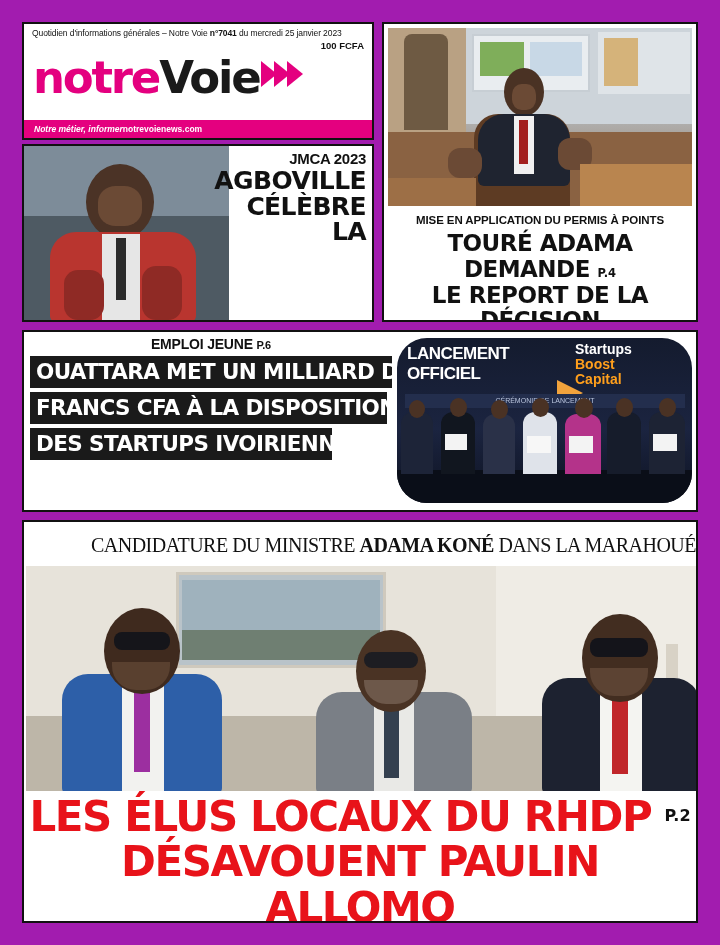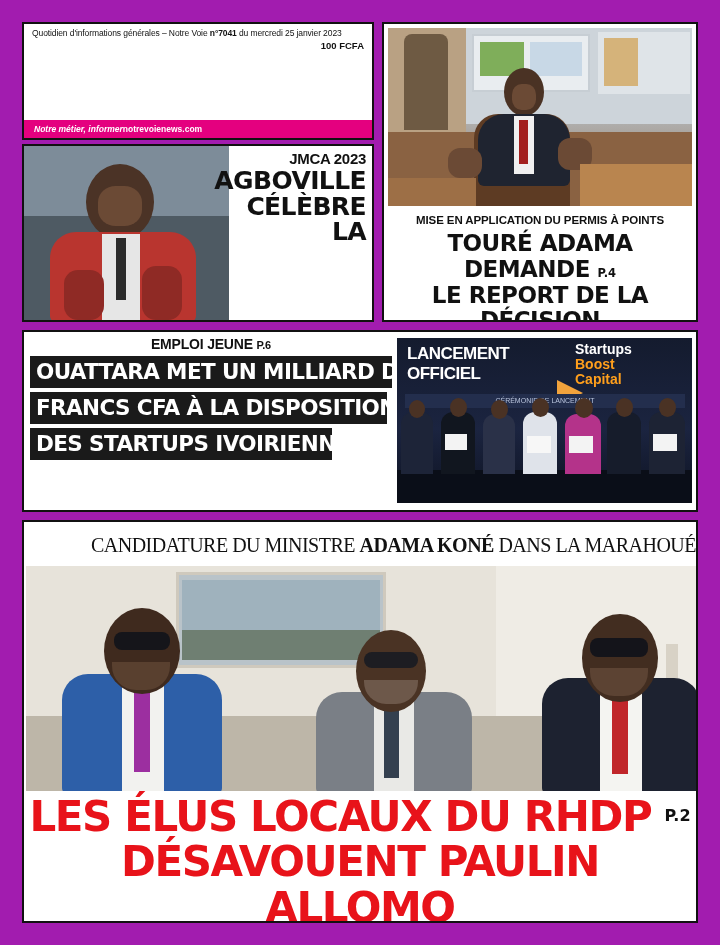--- a/index.html
+++ b/index.html
@@ -236,20 +236,21 @@
     text-transform: uppercase;
     white-space: nowrap;
   }
   .band.b2 { width: 345px; }
   .band.b3 { width: 290px; }
   .mid-photo {
     position: absolute;
     right: 4px; top: 6px;
     width: 295px; height: 165px;
     overflow: hidden;
+    border-radius: 30px;
   }
 
   
   .bottom-block {
     position: absolute;
     left: 22px;
     top: 520px;
     width: 676px;
     height: 403px;
     border: 2px solid #111;
@@ -307,20 +308,23 @@
 
 <div class="page">
 
   <div class="top-block">
 
     <div class="masthead">
       <div class="masthead-strap">
         <span>Quotidien d'informations générales – Notre Voie </span><b>n°7041</b><span> du mercredi 25 janvier 2023</span>
       </div>
       <div class="masthead-price">100 FCFA</div>
+      <div class="logo-row">
+        <span class="logo-text"><span>notre</span><span class="voie">Voie</span></span><span class="logo-arrows"><i class="arrow"></i><i class="arrow"></i><i class="arrow"></i></span>
+      </div>
       <div class="masthead-bottom">
         <span class="masthead-slogan">Notre métier, informer</span>
         <span class="masthead-site">notrevoienews.com</span>
       </div>
     </div>
 
     <div class="left-teaser">
       <div class="lt-photo">
         <div class="scene" style="background:linear-gradient(180deg,#8c9aa6 0%,#6f7d88 45%,#55616b 100%);">
           <div class="sk" style="left:0;top:0;width:205px;height:70px;background:#7d8c99;"></div>

